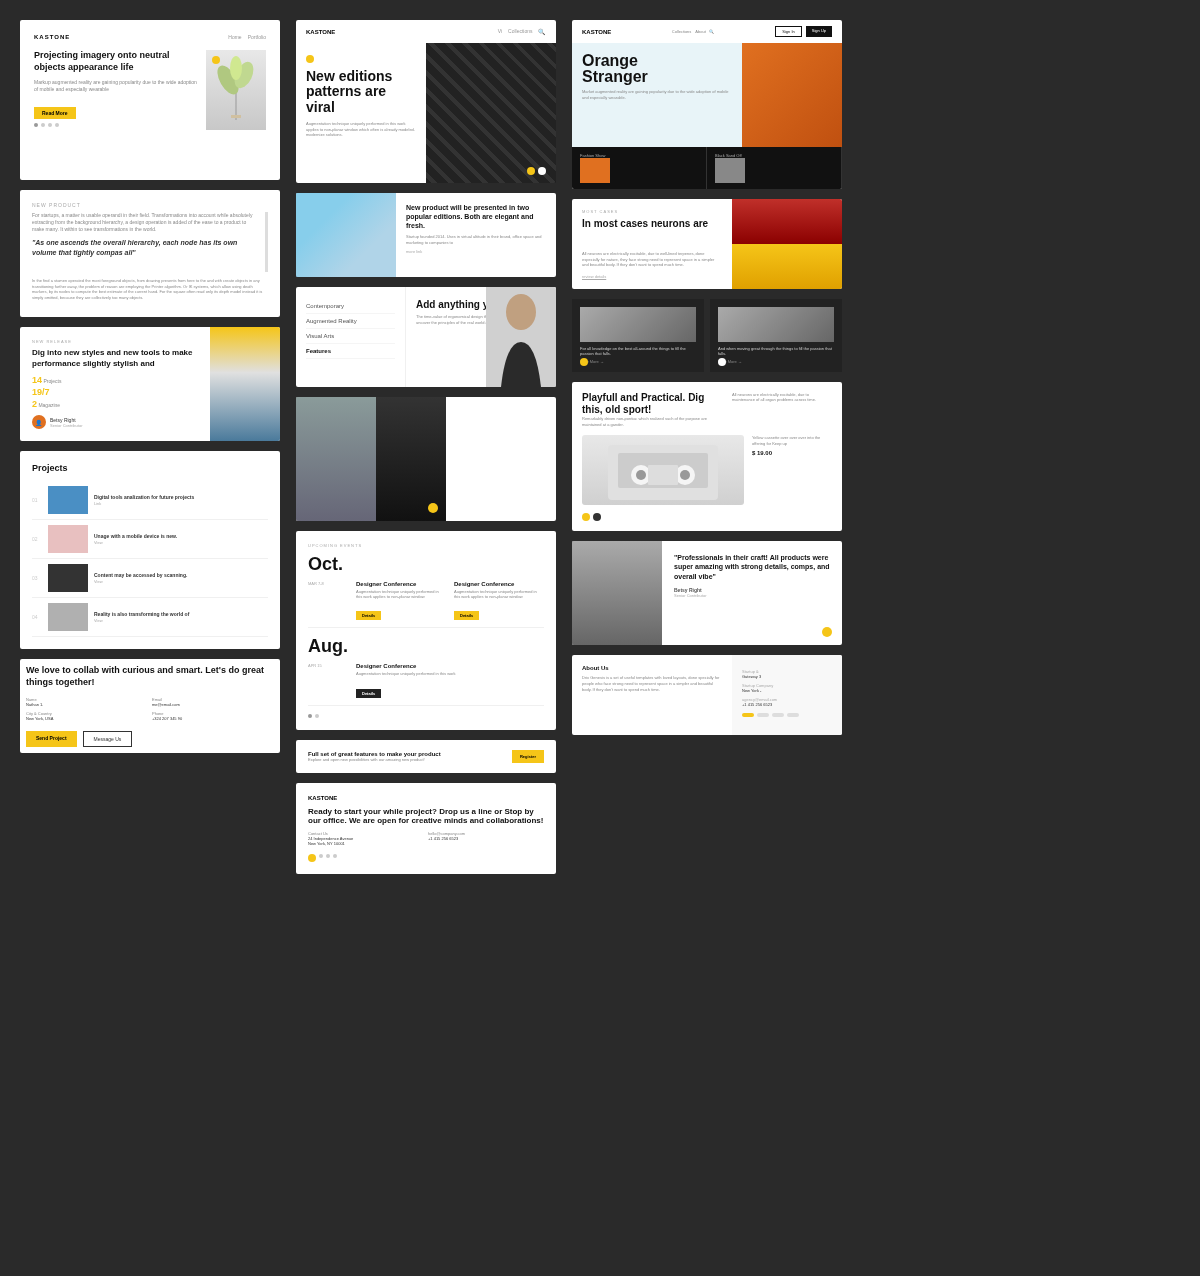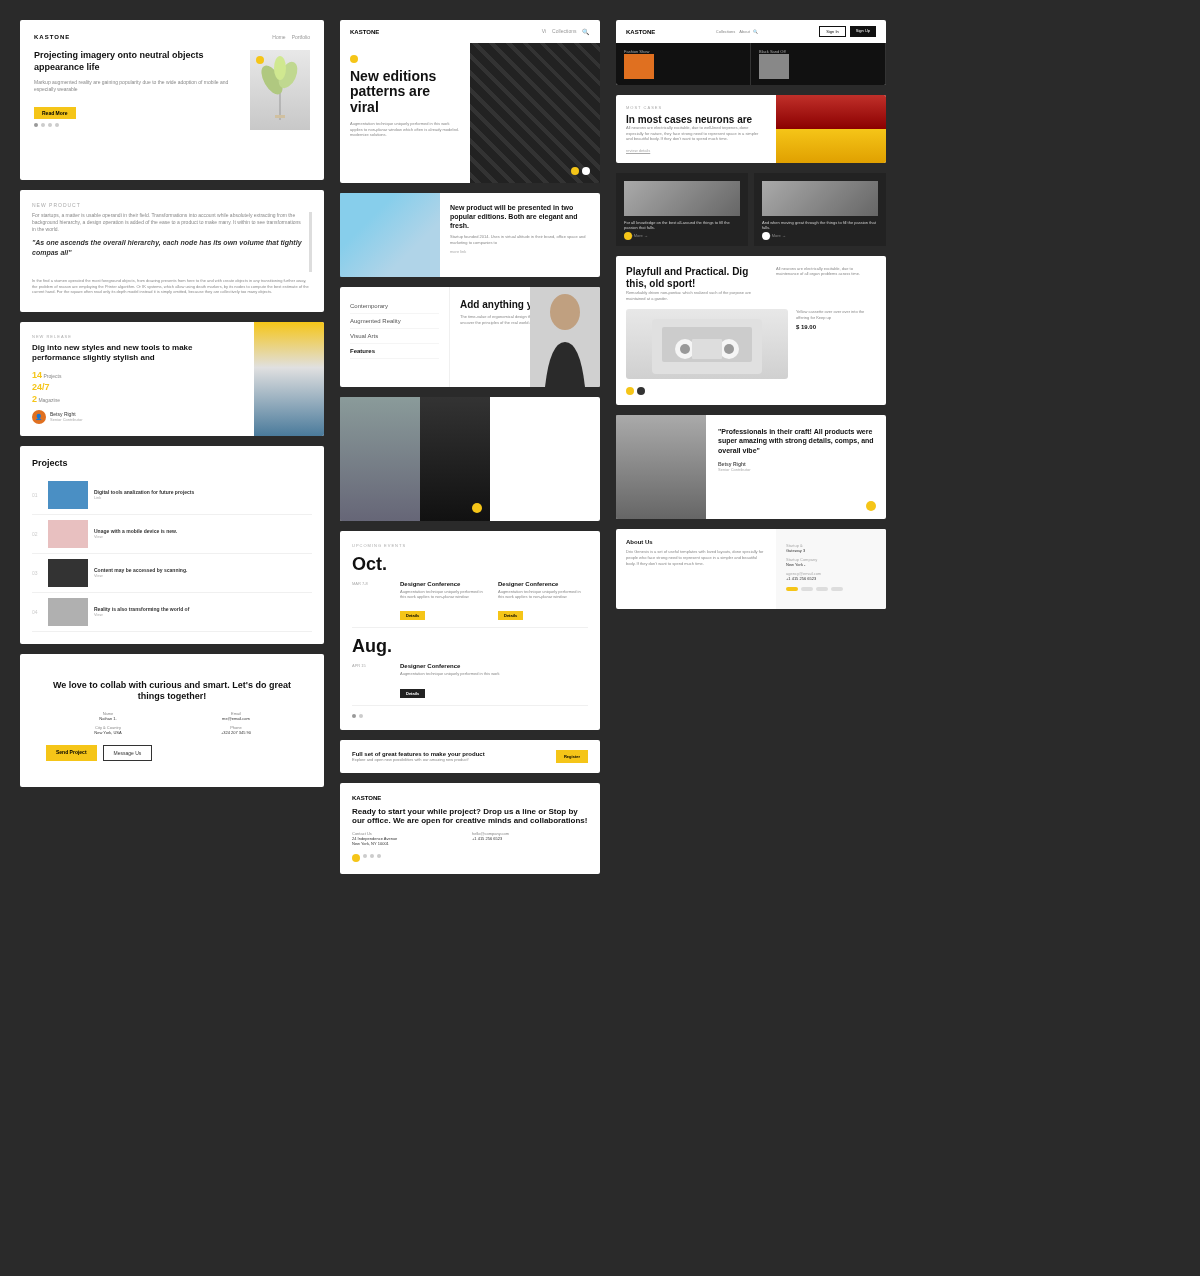--- a/index.html
+++ b/index.html
@@ -16,21 +16,21 @@
     .container {
       display: flex;
       gap: 16px;
       width: 100%;
     }
     .col {
       display: flex;
       flex-direction: column;
       gap: 10px;
     }
-    .col-left { width: 304px; }
+    .col-left { width: 260px; }
     .col-mid { width: 260px; }
     .col-right { width: 270px; }
 
     
     .card {
       background: #fff;
       border-radius: 2px;
       overflow: hidden;
       position: relative;
     }
@@ -271,23 +271,22 @@
       color: #333;
       line-height: 1.3;
     }
     .project-row .proj-tag {
       font-size: 4px;
       color: #aaa;
     }
 
     
     .card-left-5 {
-      padding: 26px;
-      background: #fff;
-      text-align: center;
+      padding: 6px;
+      background: #fff;
     }
     .card-left-5 .collab-title {
       font-size: 9px;
       font-weight: bold;
       color: #111;
       line-height: 1.3;
       margin-bottom: 8px;
     }
     .card-left-5 .contact-grid {
       display: grid;
@@ -756,21 +755,21 @@
       color: #aaa;
       text-transform: uppercase;
       letter-spacing: 1px;
       margin-bottom: 4px;
     }
     .card-right-2 .neurons-title {
       font-size: 10px;
       font-weight: 900;
       color: #111;
       line-height: 1.1;
-      margin-bottom: 0;
+      margin-bottom: 22px;
     }
     .card-right-2 .neurons-desc {
       font-size: 4px;
       color: #888;
       line-height: 1.4;
       margin-bottom: 6px;
     }
     .card-right-2 .more-link {
       font-size: 4px;
       color: #aaa;
@@ -1041,21 +1040,21 @@
     <div class="card card-left-3">
       <div class="text-side">
         <div class="tag">NEW RELEASE</div>
         <div class="title">Dig into new styles and new tools to make performance slightly stylish and</div>
         <div class="stats">
           <div class="stat-item">
             <span class="stat-num">14</span>
             <span>Projects</span>
           </div>
           <div class="stat-item">
-            <span class="stat-num">24/7</span>
+            <span class="stat-num">19/7</span>
           </div>
           <div class="stat-item">
             <span class="stat-num">2</span>
             <span>Magazine</span>
           </div>
         </div>
         <div class="avatar-row">
           <div class="avatar-circle orange">👤</div>
           <div>
             <div class="avatar-name">Betsy Right</div>
@@ -1287,20 +1286,33 @@
       <div class="nav-bar">
         <span class="logo-text">KASTONE</span>
         <div style="display:flex;gap:4px;align-items:center;">
           <span style="font-size:4px;color:#888;">Collections</span>
           <span style="font-size:4px;color:#888;">About</span>
           <span style="font-size:4px;color:#888;cursor:pointer;">🔍</span>
         </div>
         <div class="btn-pair">
           <span class="btn-sm outline">Sign In</span>
           <span class="btn-sm">Sign Up</span>
+        </div>
+      </div>
+      <div class="hero-section">
+        <div class="hero-text-side">
+          <div class="orange-title">Orange<br>Stranger</div>
+          <div class="hero-desc">Market augmented reality are gaining popularity due to the wide adoption of mobile and especially wearable.</div>
+        </div>
+        <div class="hero-img-side">
+          <svg width="100" height="100" viewBox="0 0 100 100">
+            <rect x="0" y="0" width="100" height="100" fill="#e07020"></rect>
+            <ellipse cx="65" cy="25" rx="22" ry="25" fill="#f0a060"></ellipse>
+            <path d="M30 100 Q40 55 65 55 Q90 55 95 100 Z" fill="#e07020"></path>
+          </svg>
         </div>
       </div>
       <div class="product-strip">
         <div class="product-item">
           <div class="prod-label">Fashion Show</div>
           <div class="prod-img" style="background:#e07020;"></div>
         </div>
         <div class="product-item">
           <div class="prod-label">Black Sand Off</div>
           <div class="prod-img" style="background:#888;width:30px;height:25px;"></div>

